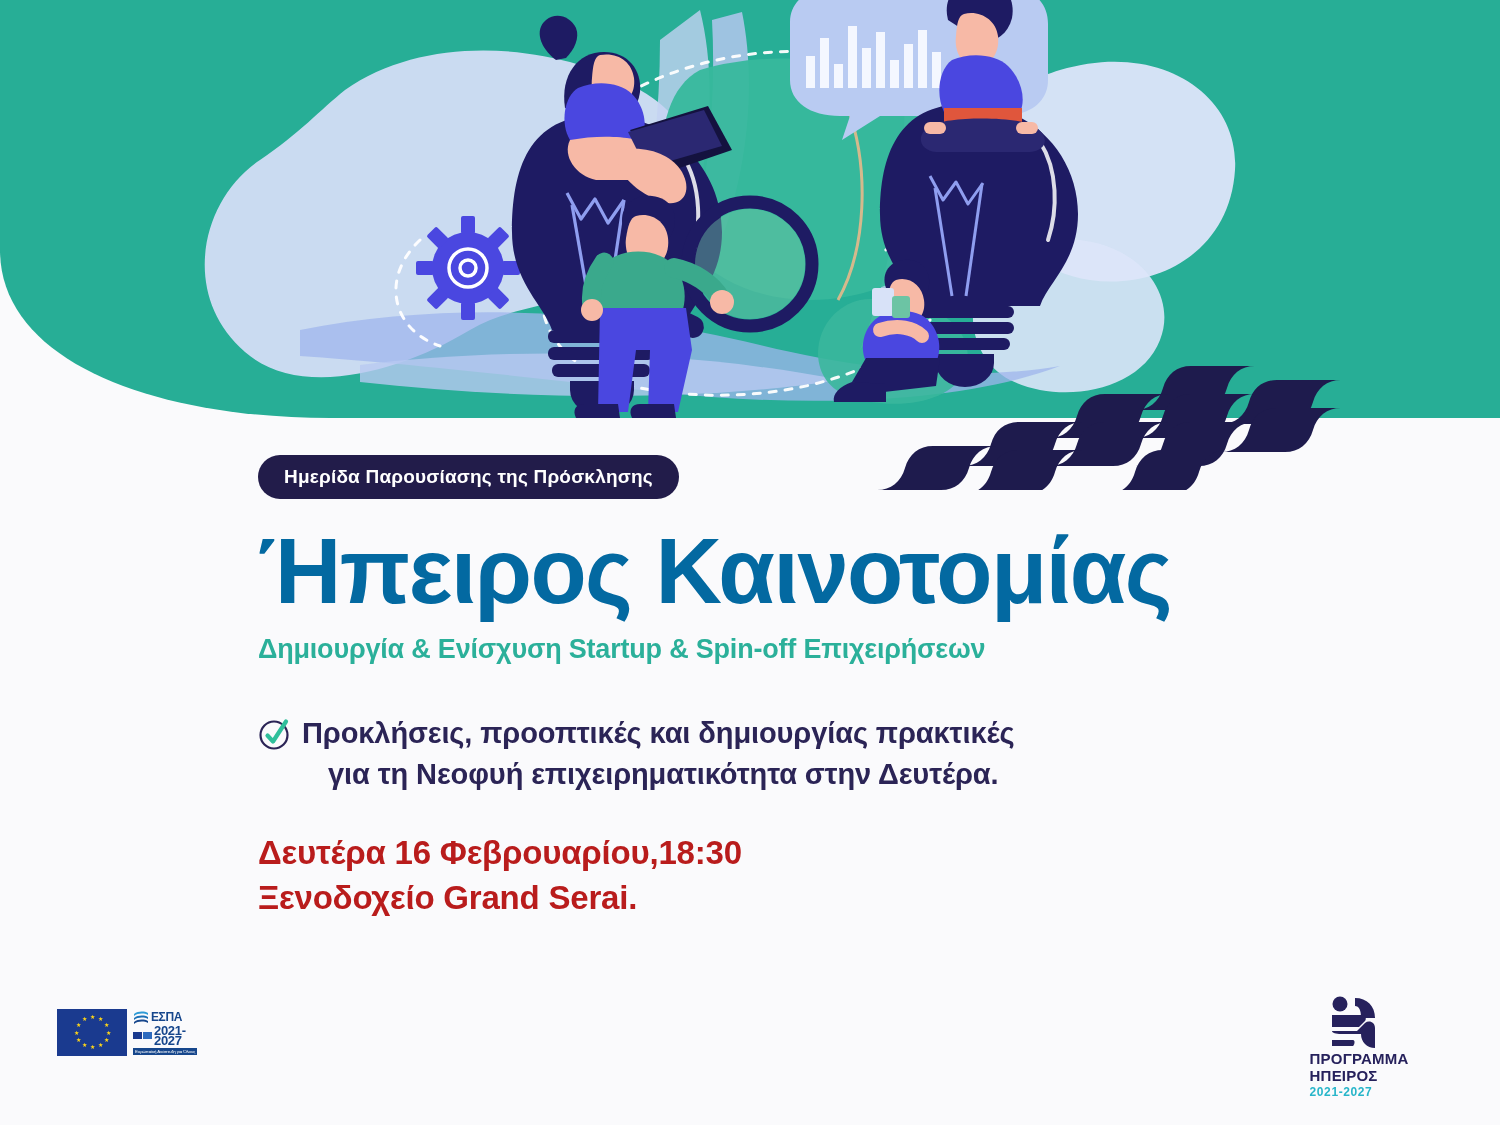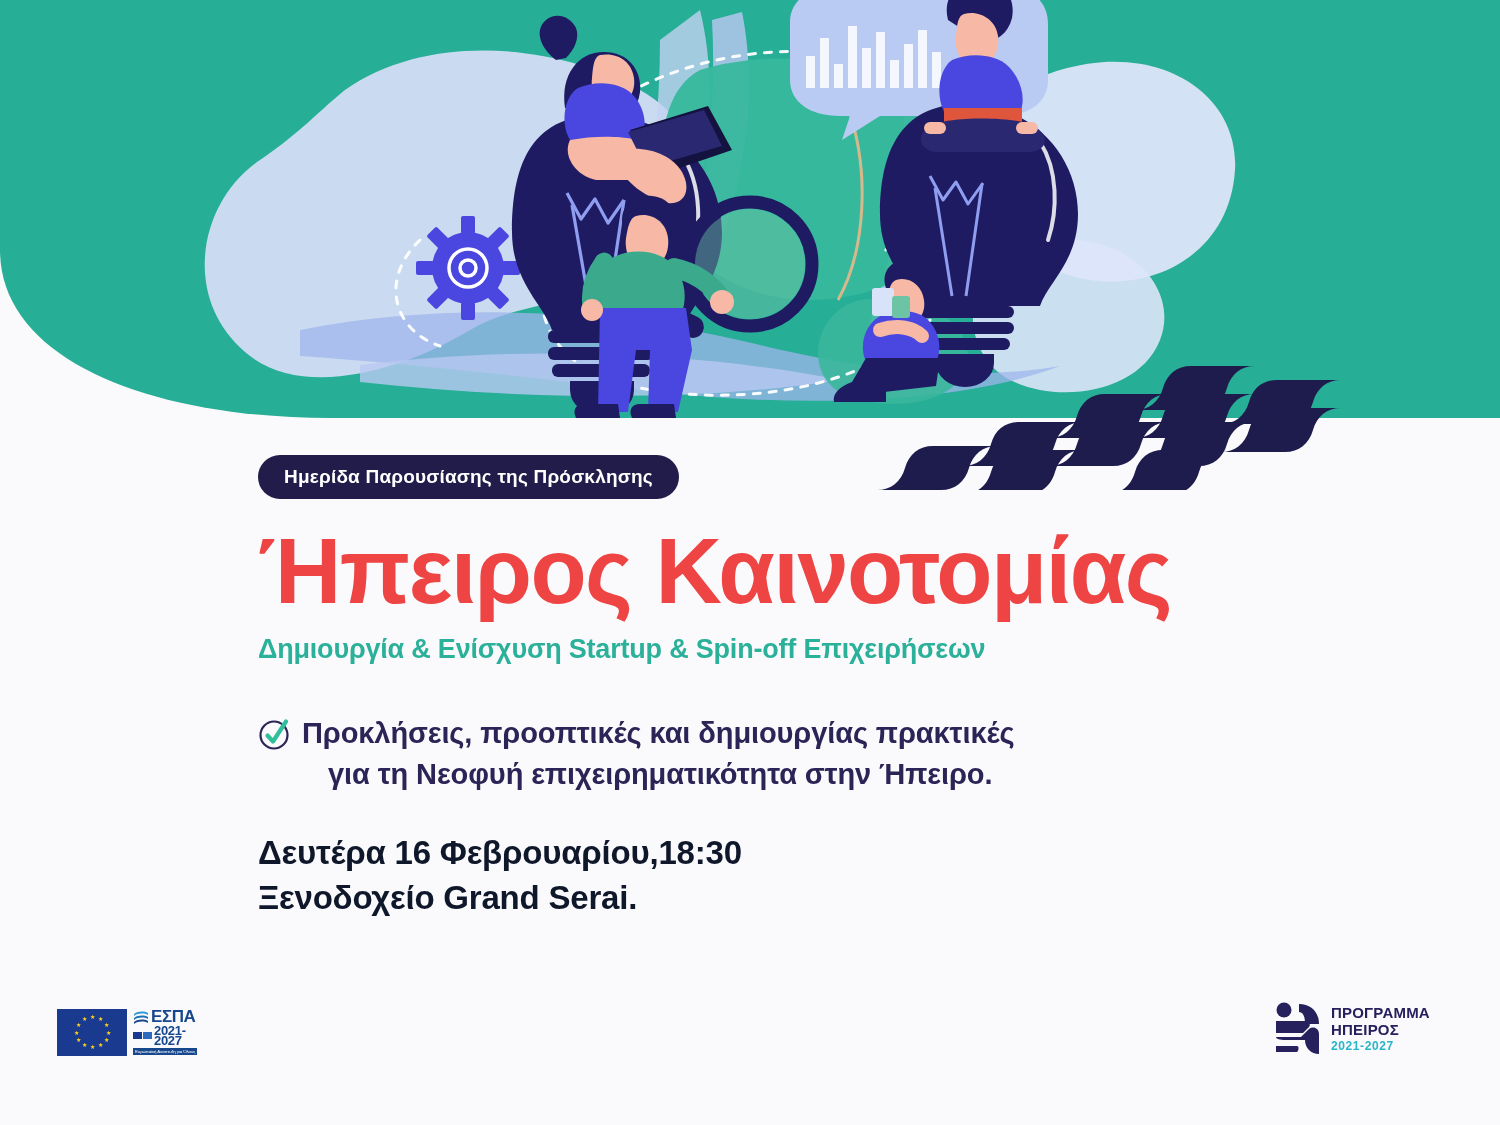--- a/index.html
+++ b/index.html
@@ -48,21 +48,21 @@
     font-size: 19px;
     font-weight: bold;
     letter-spacing: 0.2px;
     padding: 12px 26px 13px 26px;
     border-radius: 24px;
     line-height: 1;
   }
 
   .title {
     margin-top: 26px;
-    color: #ef4444;
+    color: #0369a1;
     font-size: 92px;
     font-weight: bold;
     letter-spacing: -1.5px;
     line-height: 1.02;
     white-space: nowrap;
   }
 
   .subtitle {
     margin-top: 14px;
     color: #2bb09a;
@@ -92,21 +92,21 @@
     font-size: 29px;
     font-weight: bold;
     line-height: 1.42;
     letter-spacing: -0.1px;
   }
   .bullet .btext .l2 { display: block; padding-left: 26px; }
   .bullet.b2 .btext .l2 { padding-left: 22px; }
 
   .event {
     margin-top: 30px;
-    color: #0f172a;
+    color: #b91c1c;
     font-size: 33px;
     font-weight: bold;
     line-height: 1.38;
     letter-spacing: -0.2px;
   }
 
   
   #espa {
     position: absolute;
     left: 57px; top: 1006px;
@@ -134,21 +134,21 @@
   }
   .espa-mark {
     margin-left: 6px;
     display: flex; flex-direction: column;
     justify-content: center;
   }
   .espa-row1 { display: flex; align-items: flex-end; }
   .espa-swoosh { width: 16px; height: 16px; margin-right: 2px; }
   .espa-word {
     color: #16468c; font-weight: bold;
-    font-size: 17px; line-height: 16px;
+    font-size: 12px; line-height: 16px;
     letter-spacing: -0.4px;
   }
   .espa-row2 { display: flex; align-items: center; margin-top: 1px; }
   .espa-flags { width: 19px; height: 8px; margin-right: 2px; display: flex; }
   .espa-flags i { display: block; width: 9px; height: 7px; }
   .espa-flags i.f1 { background: #1a3a8f; margin-right: 1px; }
   .espa-flags i.f2 { background: #2e6bbf; }
   .espa-years {
     color: #16468c; font-weight: bold;
     font-size: 13px; line-height: 10px;
@@ -164,21 +164,21 @@
     letter-spacing: -0.1px;
     white-space: nowrap;
     text-align: center;
   }
 
   
   #prog {
     position: absolute;
     left: 1275px; top: 996px;
     width: 160px; height: 66px;
-    display: flex; align-items: center;
+    display: flex; align-items: center; flex-direction: column;
   }
   #prog .glyph { width: 48px; height: 54px; flex: 0 0 auto; }
   #prog .glyph svg { display: block; width: 48px; height: 54px; }
   #prog .ptext { margin-left: 8px; }
   .prog-l1, .prog-l2 {
     color: #26215c; font-weight: bold;
     font-size: 15px; line-height: 17px;
     letter-spacing: 0.2px;
   }
   .prog-l3 {
@@ -425,21 +425,21 @@
 
       <div class="bullet b1">
         <span class="check">
           <svg viewBox="0 0 34 34" xmlns="http://www.w3.org/2000/svg">
             <circle cx="16" cy="18" r="13.5" fill="none" stroke="#2b2456" stroke-width="2.2"></circle>
             <path d="M9.5,18.5 L15,24.5 L28,4.5" fill="none" stroke="#2fbf9b" stroke-width="4.2" stroke-linecap="round" stroke-linejoin="round"></path>
           </svg>
         </span>
         <span class="btext">
           <span>Προκλήσεις, προοπτικές και δημιουργίας πρακτικές</span>
-          <span class="l2">για τη Νεοφυή επιχειρηματικότητα στην Ήπειρο.</span>
+          <span class="l2">για τη Νεοφυή επιχειρηματικότητα στην Δευτέρα.</span>
         </span>
       </div>
 
 
     </div>
 
     <div class="event">
       <div>Δευτέρα 16 Φεβρουαρίου,18:30</div>
       <div>Ξενοδοχείο Grand Serai.</div>
     </div>

